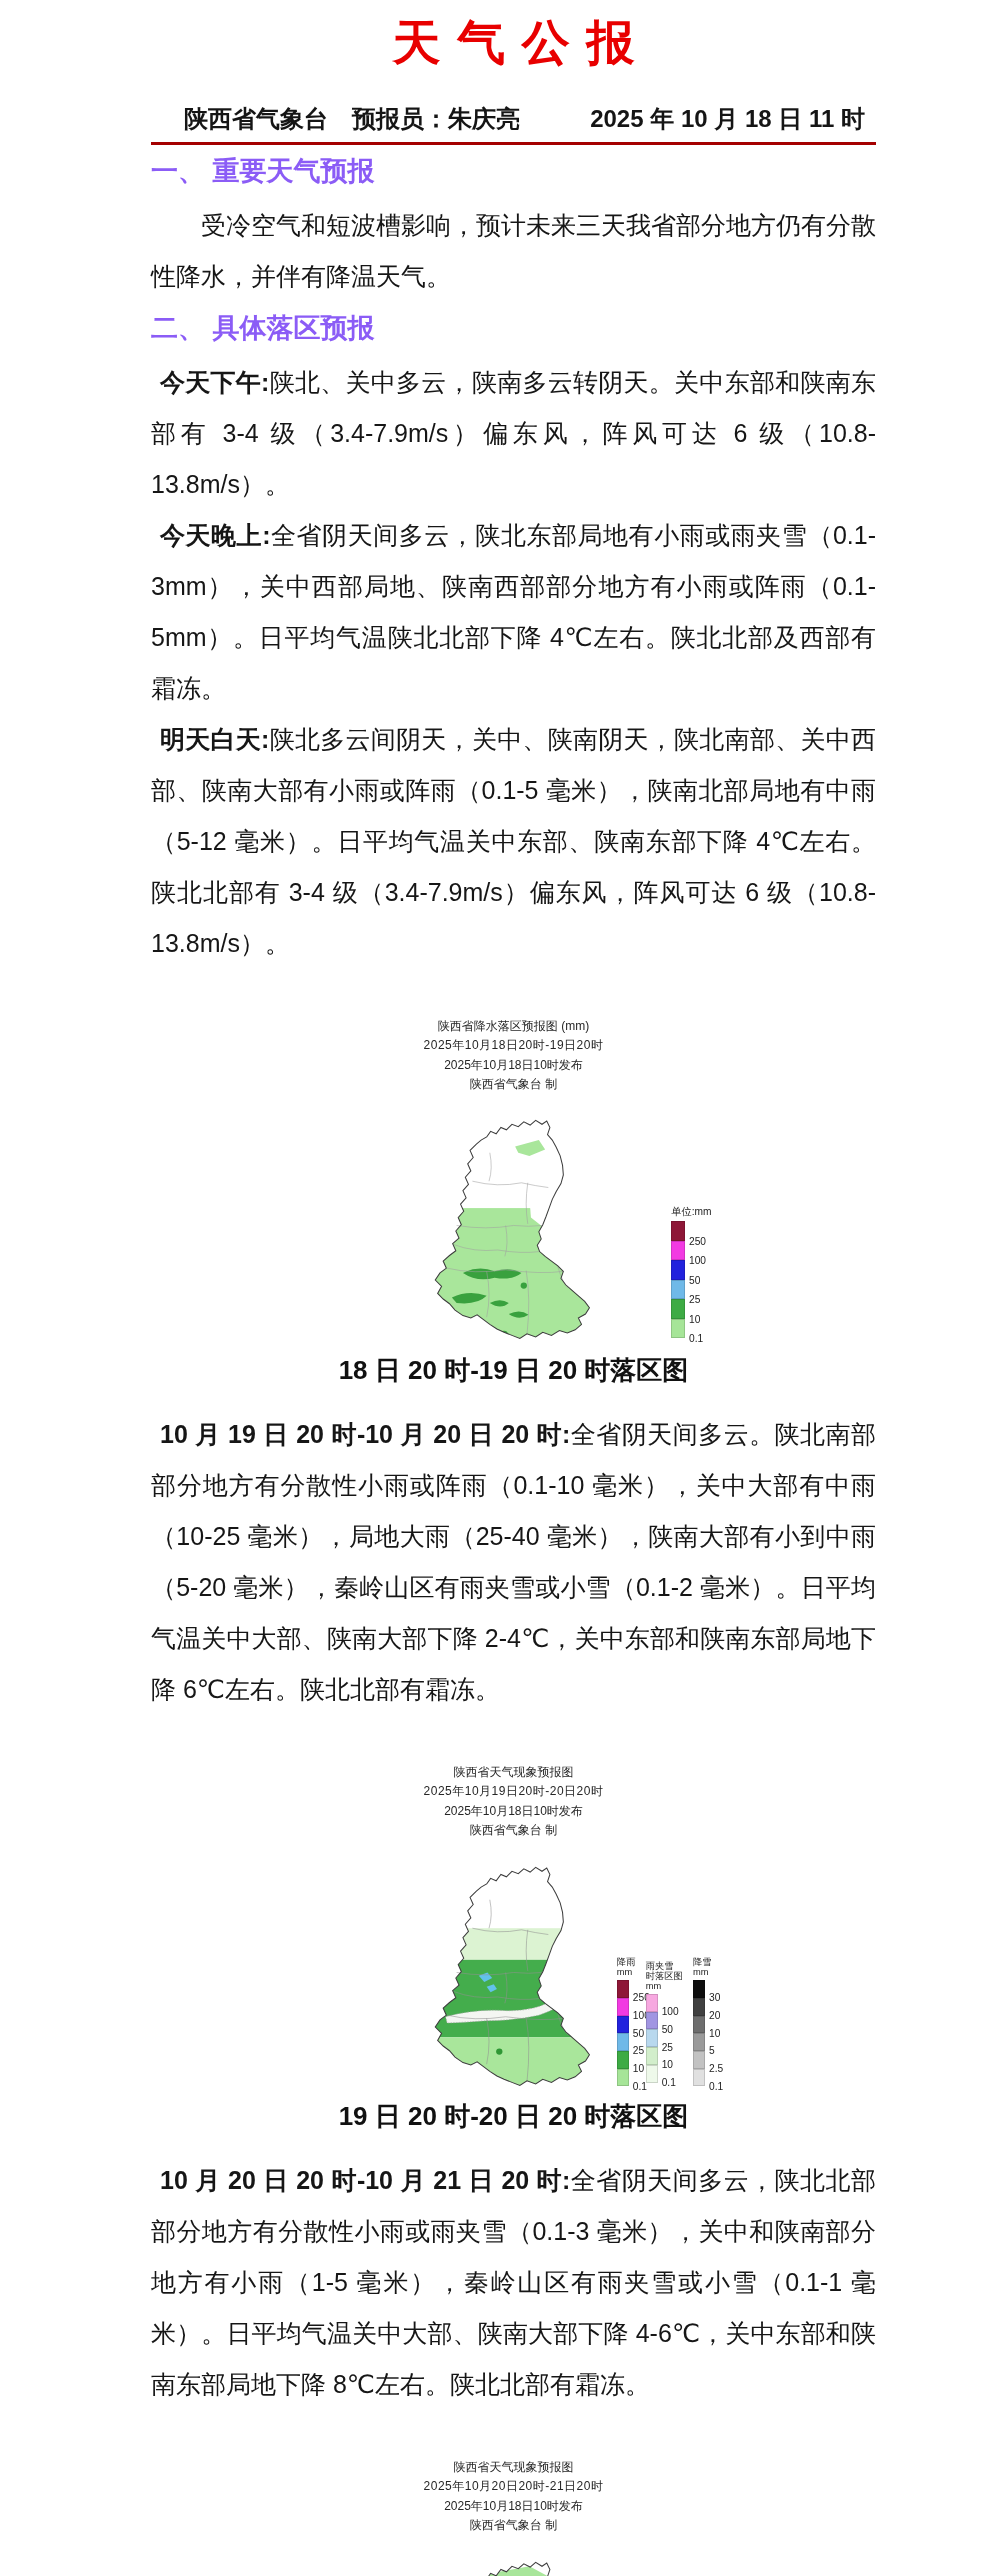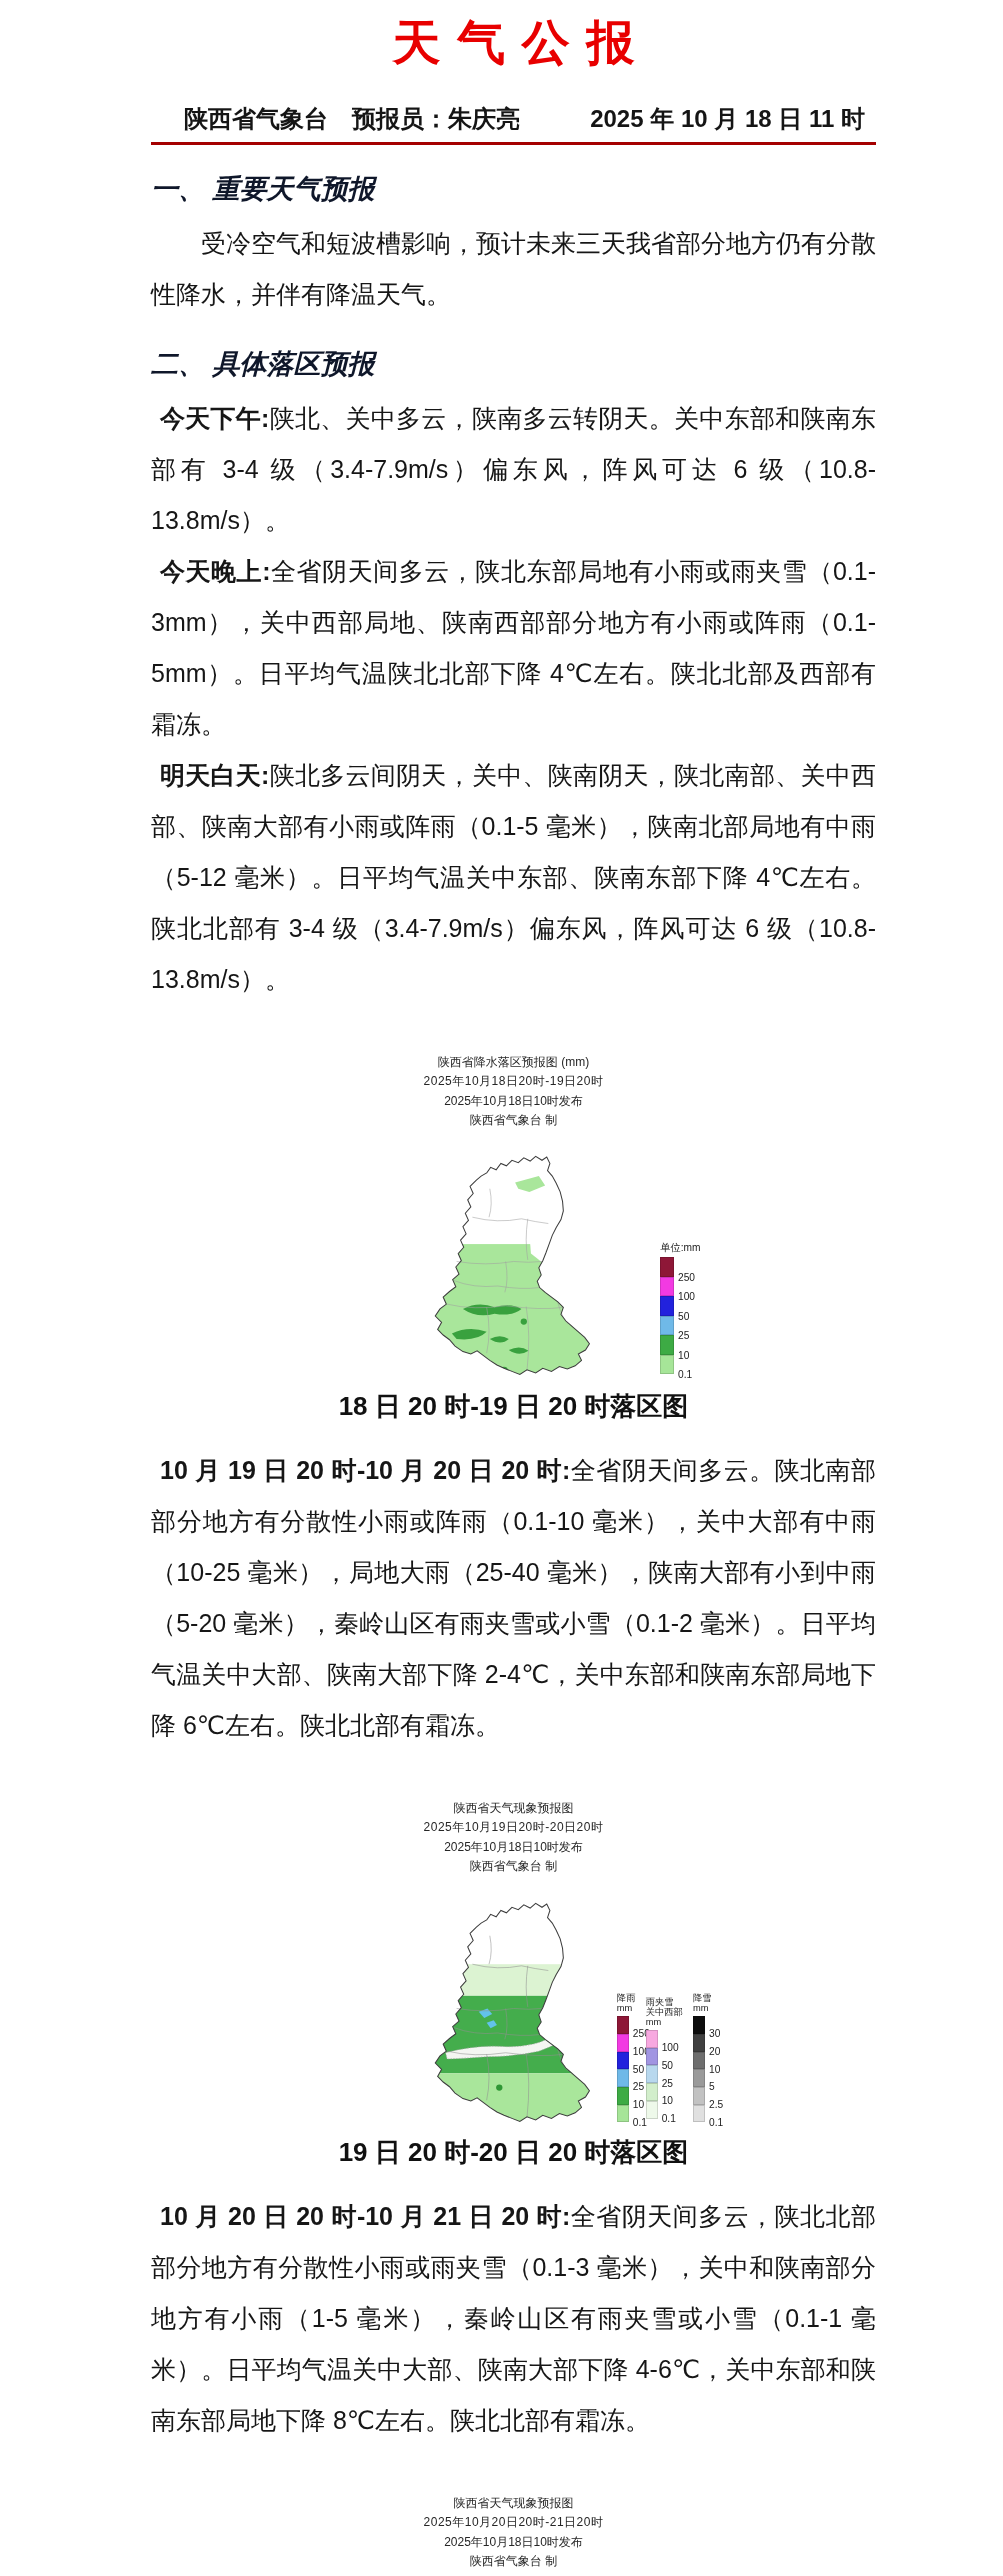--- a/index.html
+++ b/index.html
@@ -3,32 +3,32 @@
 <meta charset="utf-8">
 <style>
   html,body{margin:0;padding:0;background:#ffffff;}
   body{width:1004px;font-family:"Liberation Sans","DejaVu Sans",sans-serif;color:#151515;}
   .page{padding:3.7px 128px 24px 151px;}
   .doc-title{font-size:48px;font-weight:bold;color:#e80000;text-align:center;
              letter-spacing:16.7px;padding-left:16.7px;margin:7.4px 0 28px;}
   .issuer-line{display:flex;justify-content:space-between;align-items:flex-end;
                font-size:24px;font-weight:bold;border-bottom:3.7px solid #a40000;
                padding:0 11px 6.5px 33px;margin:0 0 5.6px;}
-  h2.sec{font-size:27px;font-weight:bold;margin:26px 0 11px;color:#0f172a;font-style:italic;}
+  h2.sec{font-size:27px;font-weight:bold;margin:8px 0 11px;color:#8b5cf6;}
   p.body{font-size:25px;line-height:51px;margin:0;text-align:justify;color:#161616;}
   p.body.indent{text-indent:2em;}
   .lead{font-weight:bold;margin-left:9px;}
   .map-block{text-align:center;margin:16.7px 0 3.7px;}
   .map-titles{font-size:12px;line-height:19.5px;color:#262626;margin-top:48px;}
   .map-titles .t2{letter-spacing:0.5px;}
   .map-figure{position:relative;width:400px;margin:1.9px auto 0;}
   svg.mapsvg{display:block;}
   .map-caption{font-size:26px;font-weight:bold;text-align:center;margin:3.7px 0 20.5px;color:#111;}
   
-  .legend1{position:absolute;right:13px;bottom:11px;text-align:right;}
+  .legend1{position:absolute;right:2px;bottom:11px;text-align:right;}
   .legend3{position:absolute;right:1.9px;bottom:9.3px;display:flex;gap:10.2px;align-items:center;text-align:left;}
   .lhead{font-size:9.3px;line-height:10.2px;color:#222;white-space:pre-line;margin-bottom:2.8px;}
   .lunit{font-size:10.2px;color:#222;margin-bottom:2.8px;}
   .lbar{display:flex;flex-direction:column;}
   .lrow{position:relative;}
   .sw{width:14px;height:19.5px;box-shadow:inset 0 0 0 0.9px rgba(0,0,0,.15);}
   .sw.h19{height:17.7px;width:12px;}
   .llab{position:absolute;left:17.7px;bottom:-5.6px;font-size:10.2px;color:#222;}
   .llab.s{left:16px;}
   
@@ -181,21 +181,21 @@
               <div class="sw h19 r4"></div>
               <span class="llab s">10</span>
             </div>
           <div class="lrow">
               <div class="sw h19 r5"></div>
               <span class="llab s">0.1</span>
             </div>
         </div>
         <div class="lbar">
           <div class="lhead">雨夹雪
-关中西部
+时落区图
 mm</div>
           <div class="lrow">
               <div class="sw h19 s0"></div>
               <span class="llab s">100</span>
             </div>
           <div class="lrow">
               <div class="sw h19 s1"></div>
               <span class="llab s">50</span>
             </div>
           <div class="lrow">

